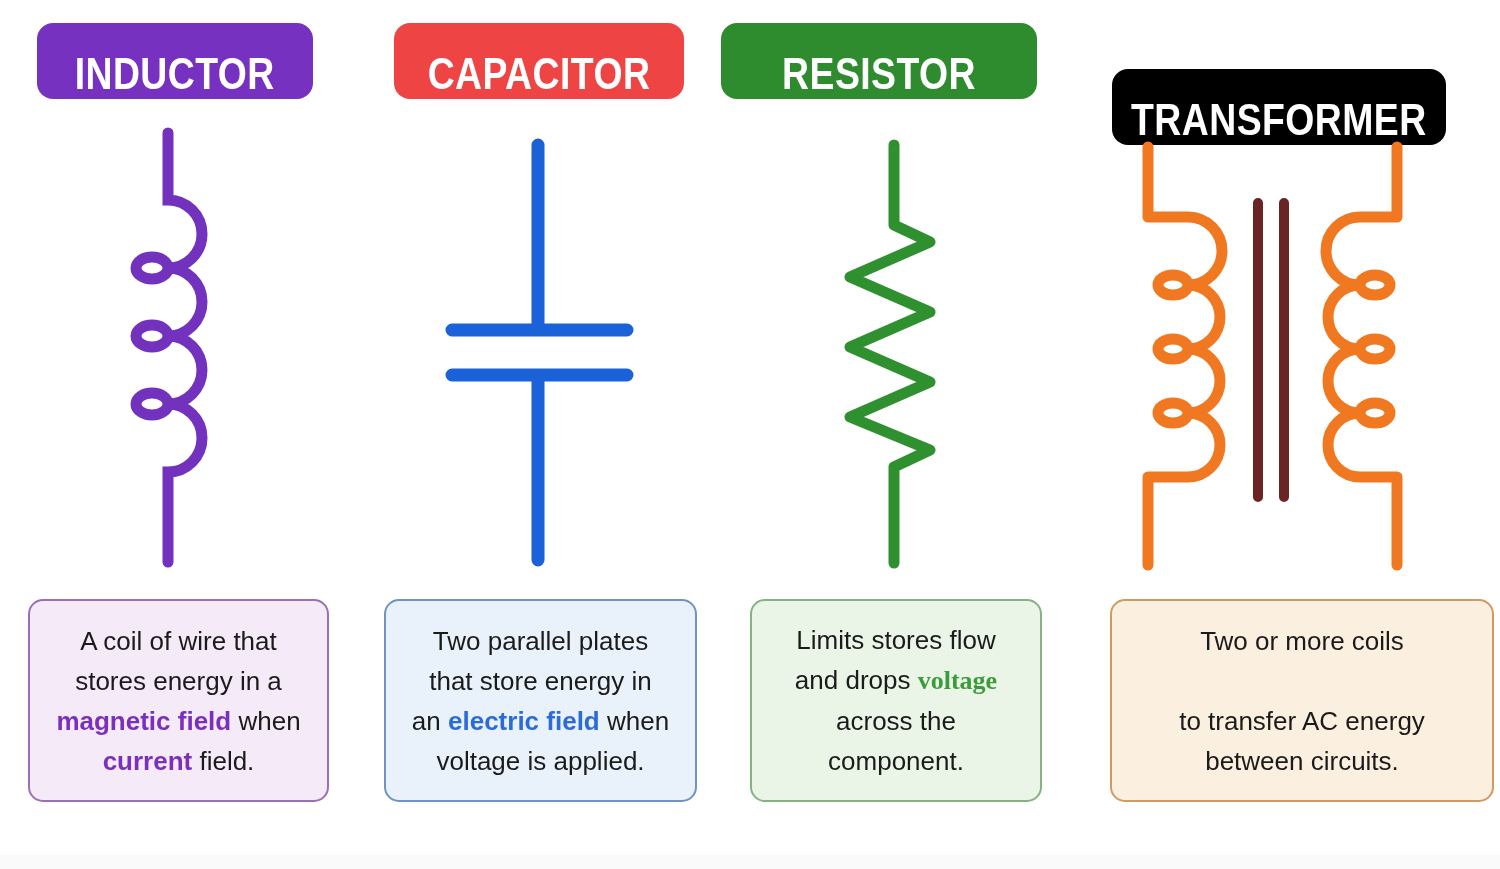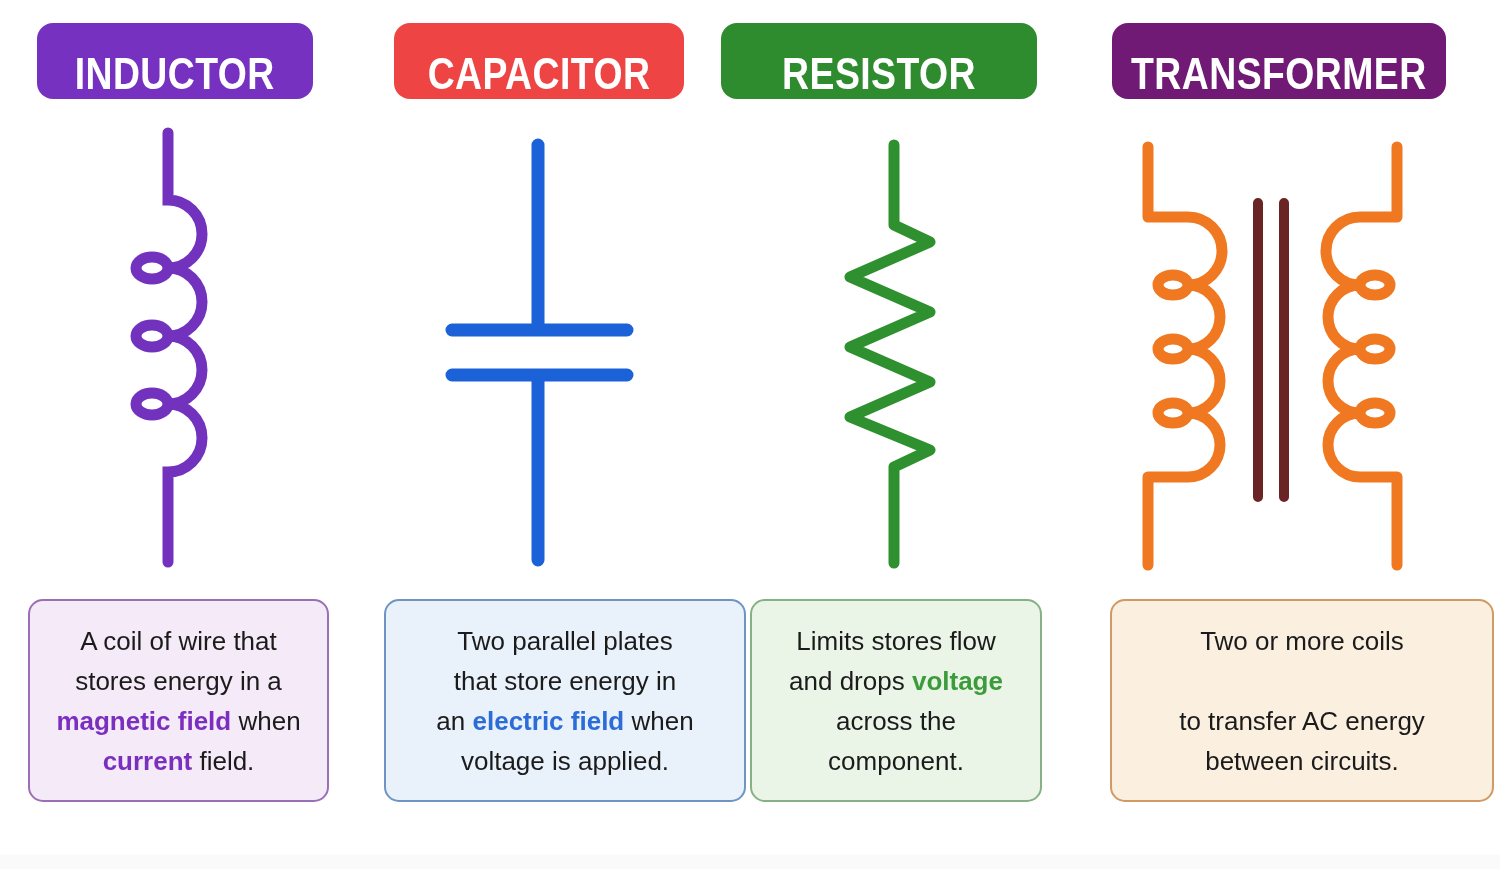--- a/index.html
+++ b/index.html
@@ -51,21 +51,21 @@
     height: 203px;
     border-radius: 15px;
     border: 2px solid #cccccc;
     box-sizing: border-box;
     display: flex;
     align-items: center;
     justify-content: center;
     padding: 0 6px;
   }
   #col-inductor    .descbox { left: 28px;   width: 301px; }
-  #col-capacitor   .descbox { left: 384px;  width: 362px; }
+  #col-capacitor   .descbox { left: 384px;  width: 313px; }
   #col-resistor    .descbox { left: 750px;  width: 292px; }
   #col-transformer .descbox { left: 1110px; width: 384px; }
 
   .desc-text {
     white-space: pre-line;
     text-align: center;
     font-size: 26px;
     line-height: 40px;
     color: #1b1b1b;
     font-weight: 400;
@@ -124,28 +124,28 @@
 
   <div id="col-resistor">
     <div class="badge" style="background: rgb(46, 139, 46);">
       <span class="badge-label">RESISTOR</span>
     </div>
     <svg class="symbol" viewBox="0 0 160 445">
       <polyline points="74,20 74,100 110,117 30,152 110,187 30,222 110,257 30,292 110,325 74,342 74,438" fill="none" stroke-width="11" stroke-linecap="round" stroke-linejoin="round" stroke="#2F9030"></polyline>
     </svg>
     <div class="descbox" style="background: rgb(234, 245, 231); border-color: rgb(133, 178, 133);">
       <div class="desc-text"><span>Limits stores flow
-and drops </span><span class="kw" style="color: rgb(60, 156, 60);">voltage</span><span>
+and drops </span><span class="kw" style="color: rgb(60, 156, 60); font-family: Liberation Serif, serif;">voltage</span><span>
 across the
 component.</span><span class="kw" style="color: rgb(60, 156, 60);"></span><span></span></div>
     </div>
   </div>
 
   <div id="col-transformer">
-    <div class="badge" style="background: #701a75;">
+    <div class="badge" style="background: #000000; margin-top: 46px;">
       <span class="badge-label">TRANSFORMER</span>
     </div>
     <svg class="symbol" viewBox="0 0 290 450">
       <path d="M18 22 L18 92 L58 92
                a34 34 0 0 1 0 68
                a15 10 0 1 0 -30 0 a15 10 0 1 0 30 0
                a32 32 0 0 1 0 64
                a15 10 0 1 0 -30 0 a15 10 0 1 0 30 0
                a32 32 0 0 1 0 64
                a15 10 0 1 0 -30 0 a15 10 0 1 0 30 0

